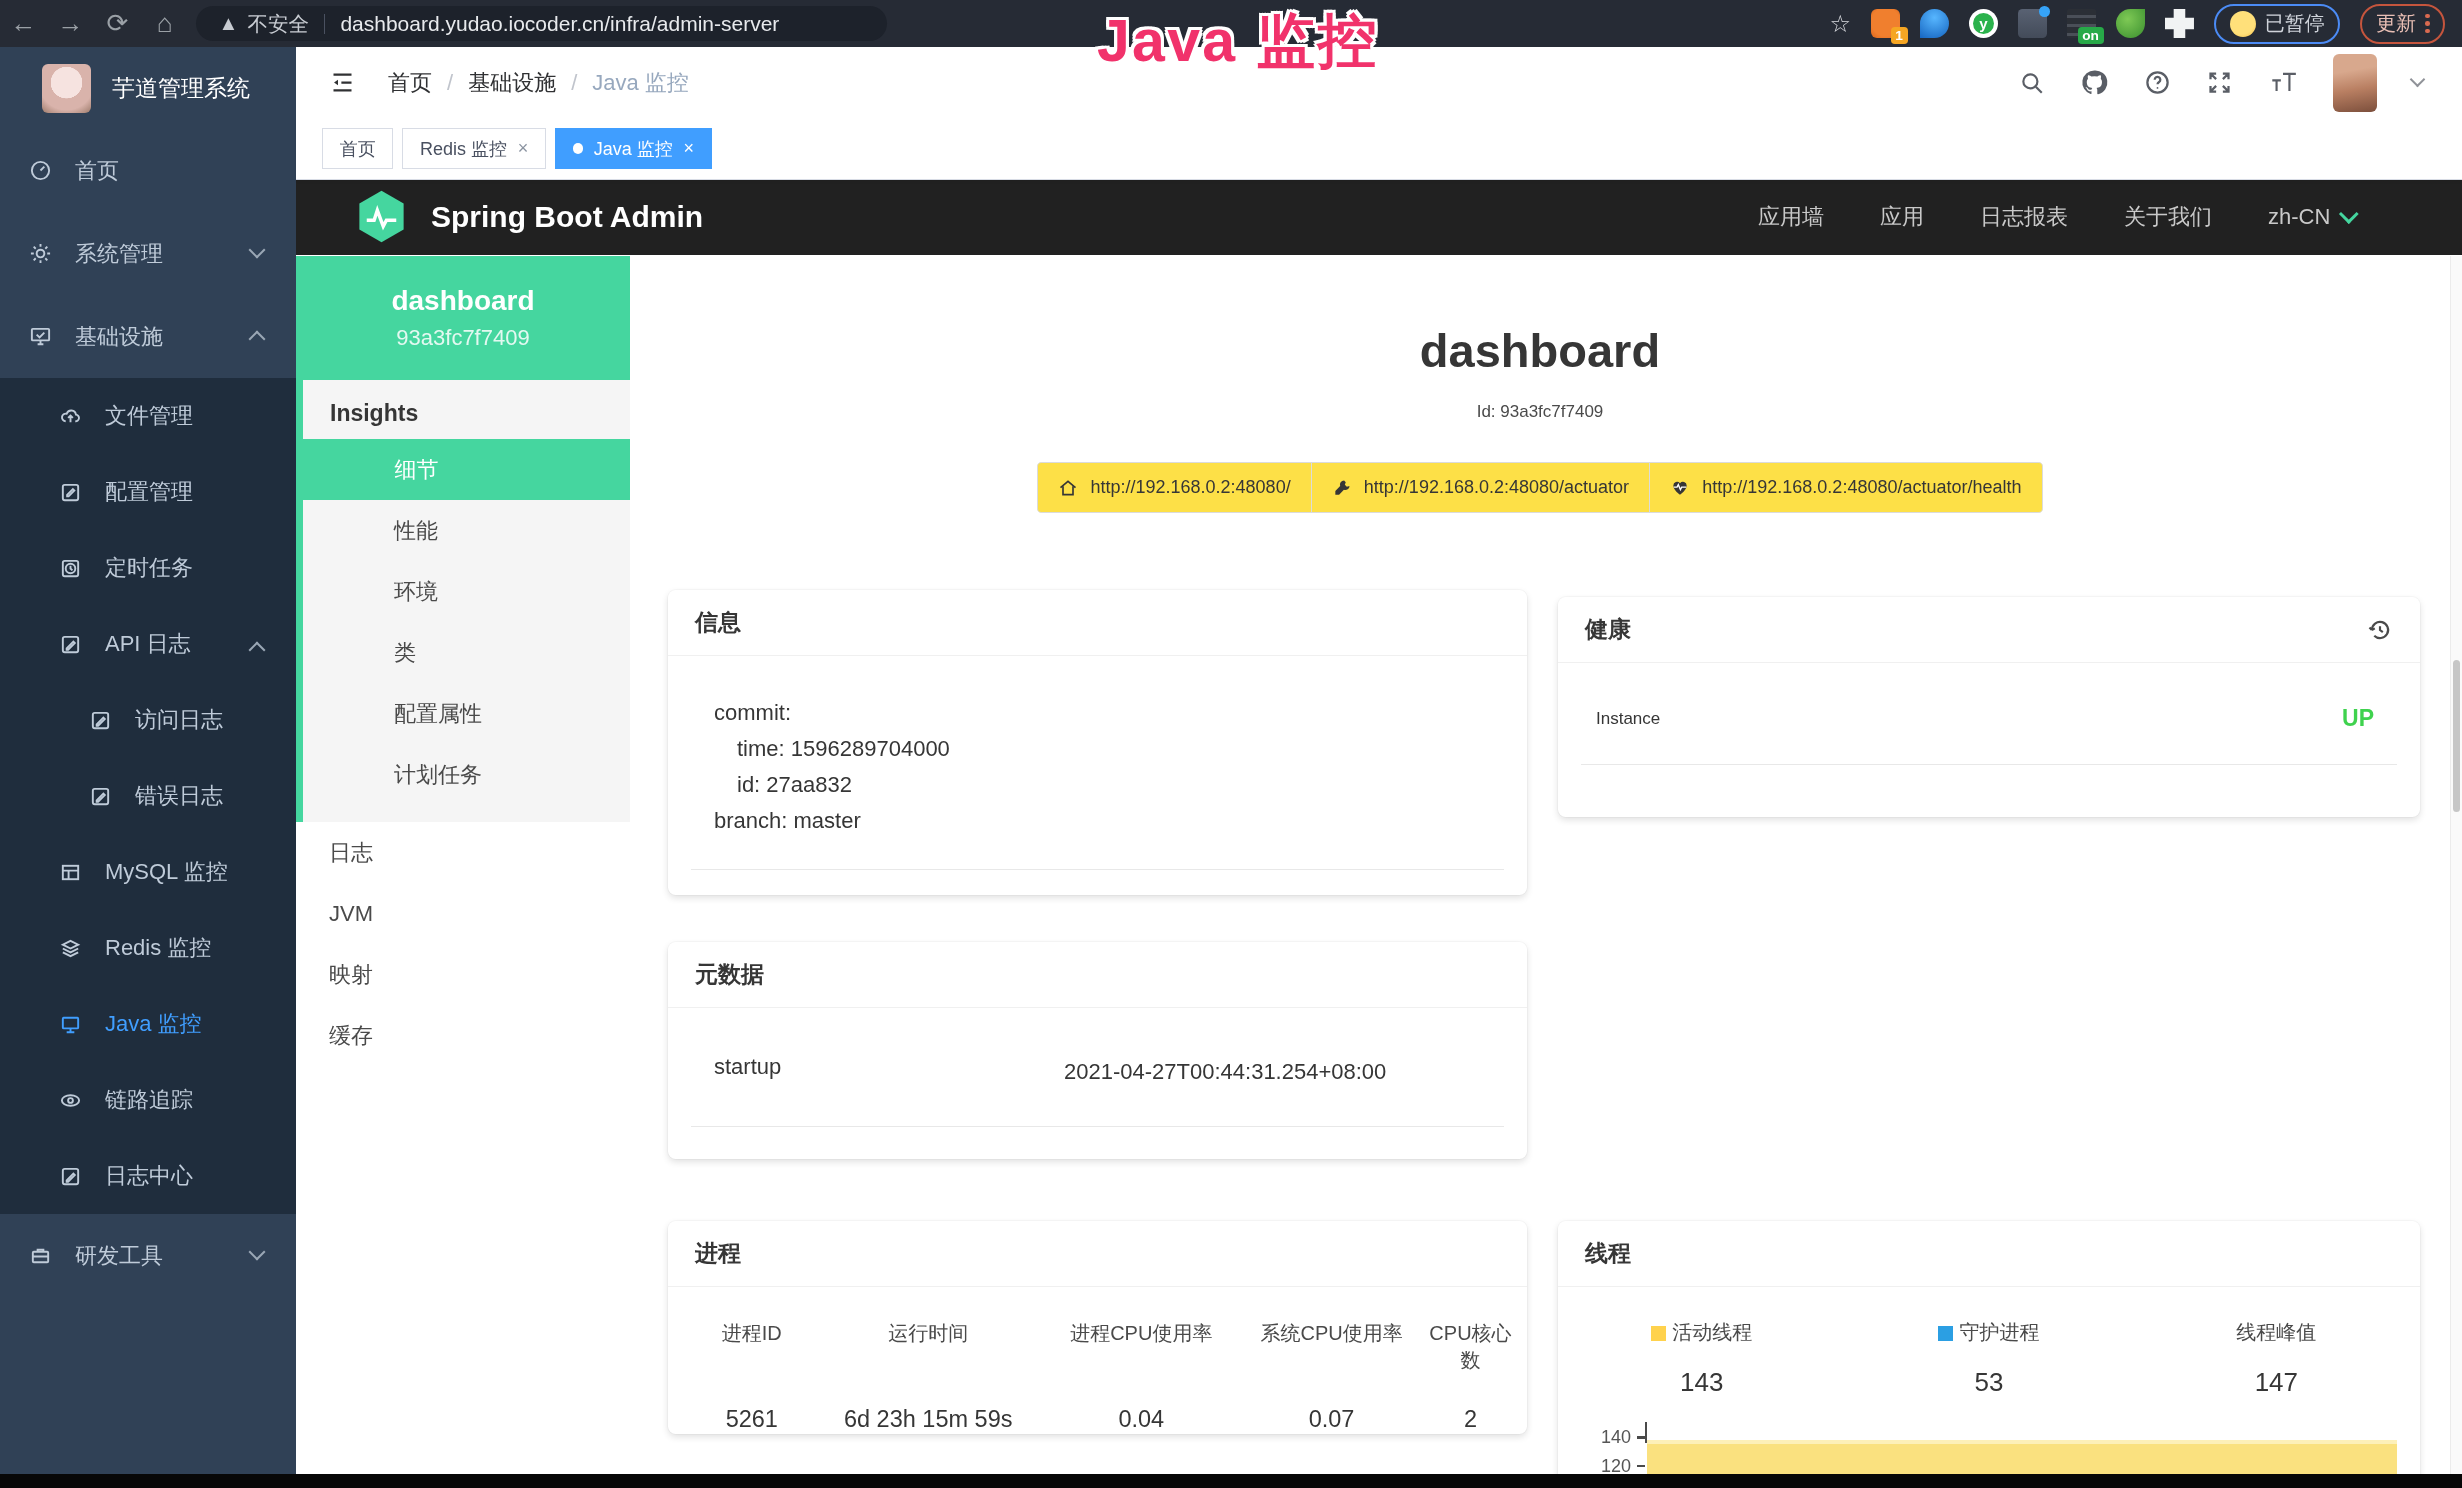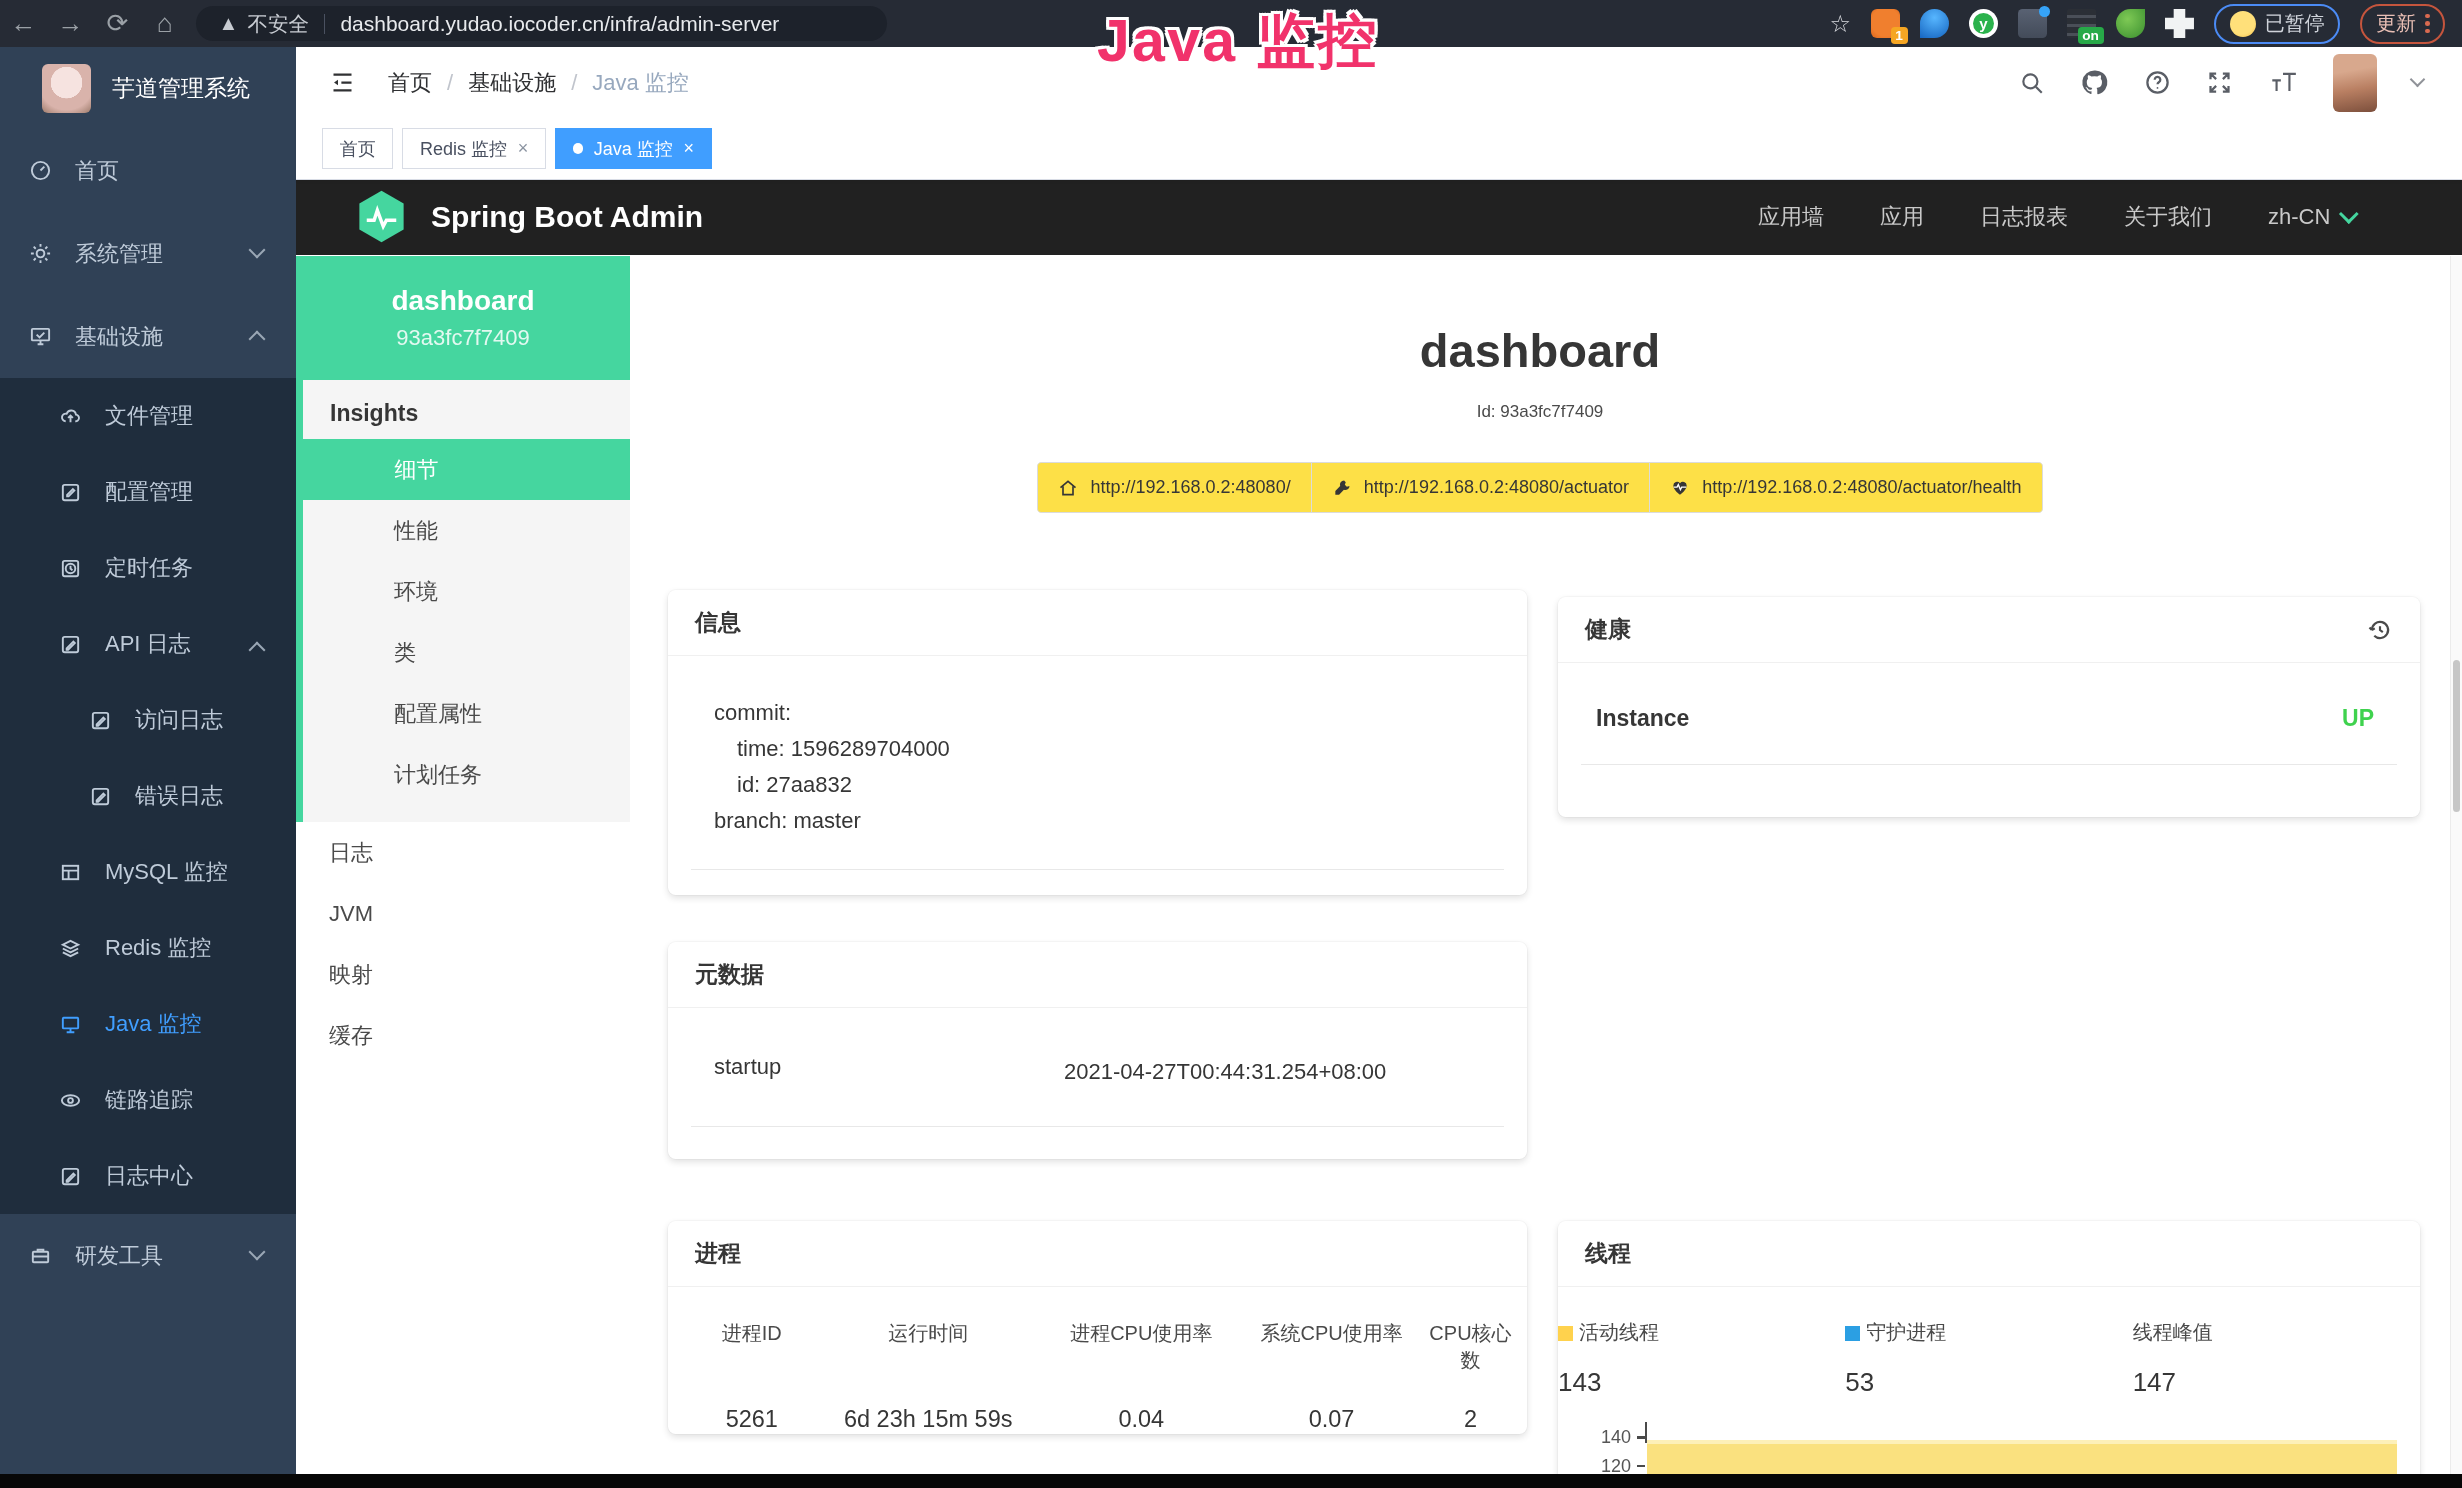--- a/index.html
+++ b/index.html
@@ -111,31 +111,31 @@
   .card{position:absolute;background:#fff;border-radius:7.6px;
     box-shadow:0 3px 7.6px rgba(10,10,10,.12),0 0 0 0.8px rgba(10,10,10,.03)}
   .card-header{height:65px;display:flex;align-items:center;padding:0 27px;border-bottom:1.5px solid #f0f0f0;
     font-size:23px;font-weight:bold;color:#363636}
   .card-header .hicon{margin-left:auto;color:#4a4a4a;cursor:pointer}
   .kv-row{display:flex;margin:0 23px;padding:39px 0 30px 23px;border-bottom:1.5px solid #e8e8e8}
   .kv-label{width:350px;font-size:22px;color:#363636;flex:0 0 auto}
   .kv-value{font-size:22px;color:#363636;line-height:36px}
   .kv-value .ind{padding-left:23px}
   .hrow{display:flex;margin:0 23px;padding:42px 23px 32px 15px;border-bottom:1.5px solid #e8e8e8;align-items:center}
-  .hrow .hl{font-size:23px;font-weight:bold;color:#363636}
+  .hrow .hl{font-size:17px;font-weight:normal;color:#363636}
   .hrow .hv{margin-left:auto;font-size:23px;font-weight:bold;color:#3fd24e}
   
   .ptable{padding:33px 7.6px 0 20px}
   .prow{display:flex}
   .pcell{text-align:center;font-size:20px;color:#4a4a4a}
   .prow.vals .pcell{font-size:23.5px;color:#363636;margin-top:32px}
   .c1{width:129px}.c2{width:228px}.c3{width:203px}.c4{width:182px}.c5{width:99px}
   
   .legend{display:flex;margin-top:32px}
-  .lcol{flex:1;}
+  .lcol{flex:1;text-align:center}
   .llabel{font-size:20px;color:#4a4a4a}
   .sq{display:inline-block;width:15px;height:15px;margin-right:6px;vertical-align:-1.5px}
   .lval{font-size:26px;color:#363636;margin-top:21px}
   .chart{position:relative;margin:30px 23px 0 18px;height:228px}
   .ylabels{position:absolute;left:0;top:0;width:55px}
   .ylabels div{position:absolute;right:0;transform:translateY(-50%);font-size:18px;color:#555}
   .yt0{top:9px}.yt1{top:38px}
   .plot{position:absolute;left:70px;right:0;top:0;bottom:0}
   .axiscap{position:absolute;left:-1.5px;top:-6px;width:2.3px;height:21px;background:#4a4a4a}
   .tickmark{position:absolute;left:-9px;width:7.6px;height:2.3px;background:#4a4a4a}

